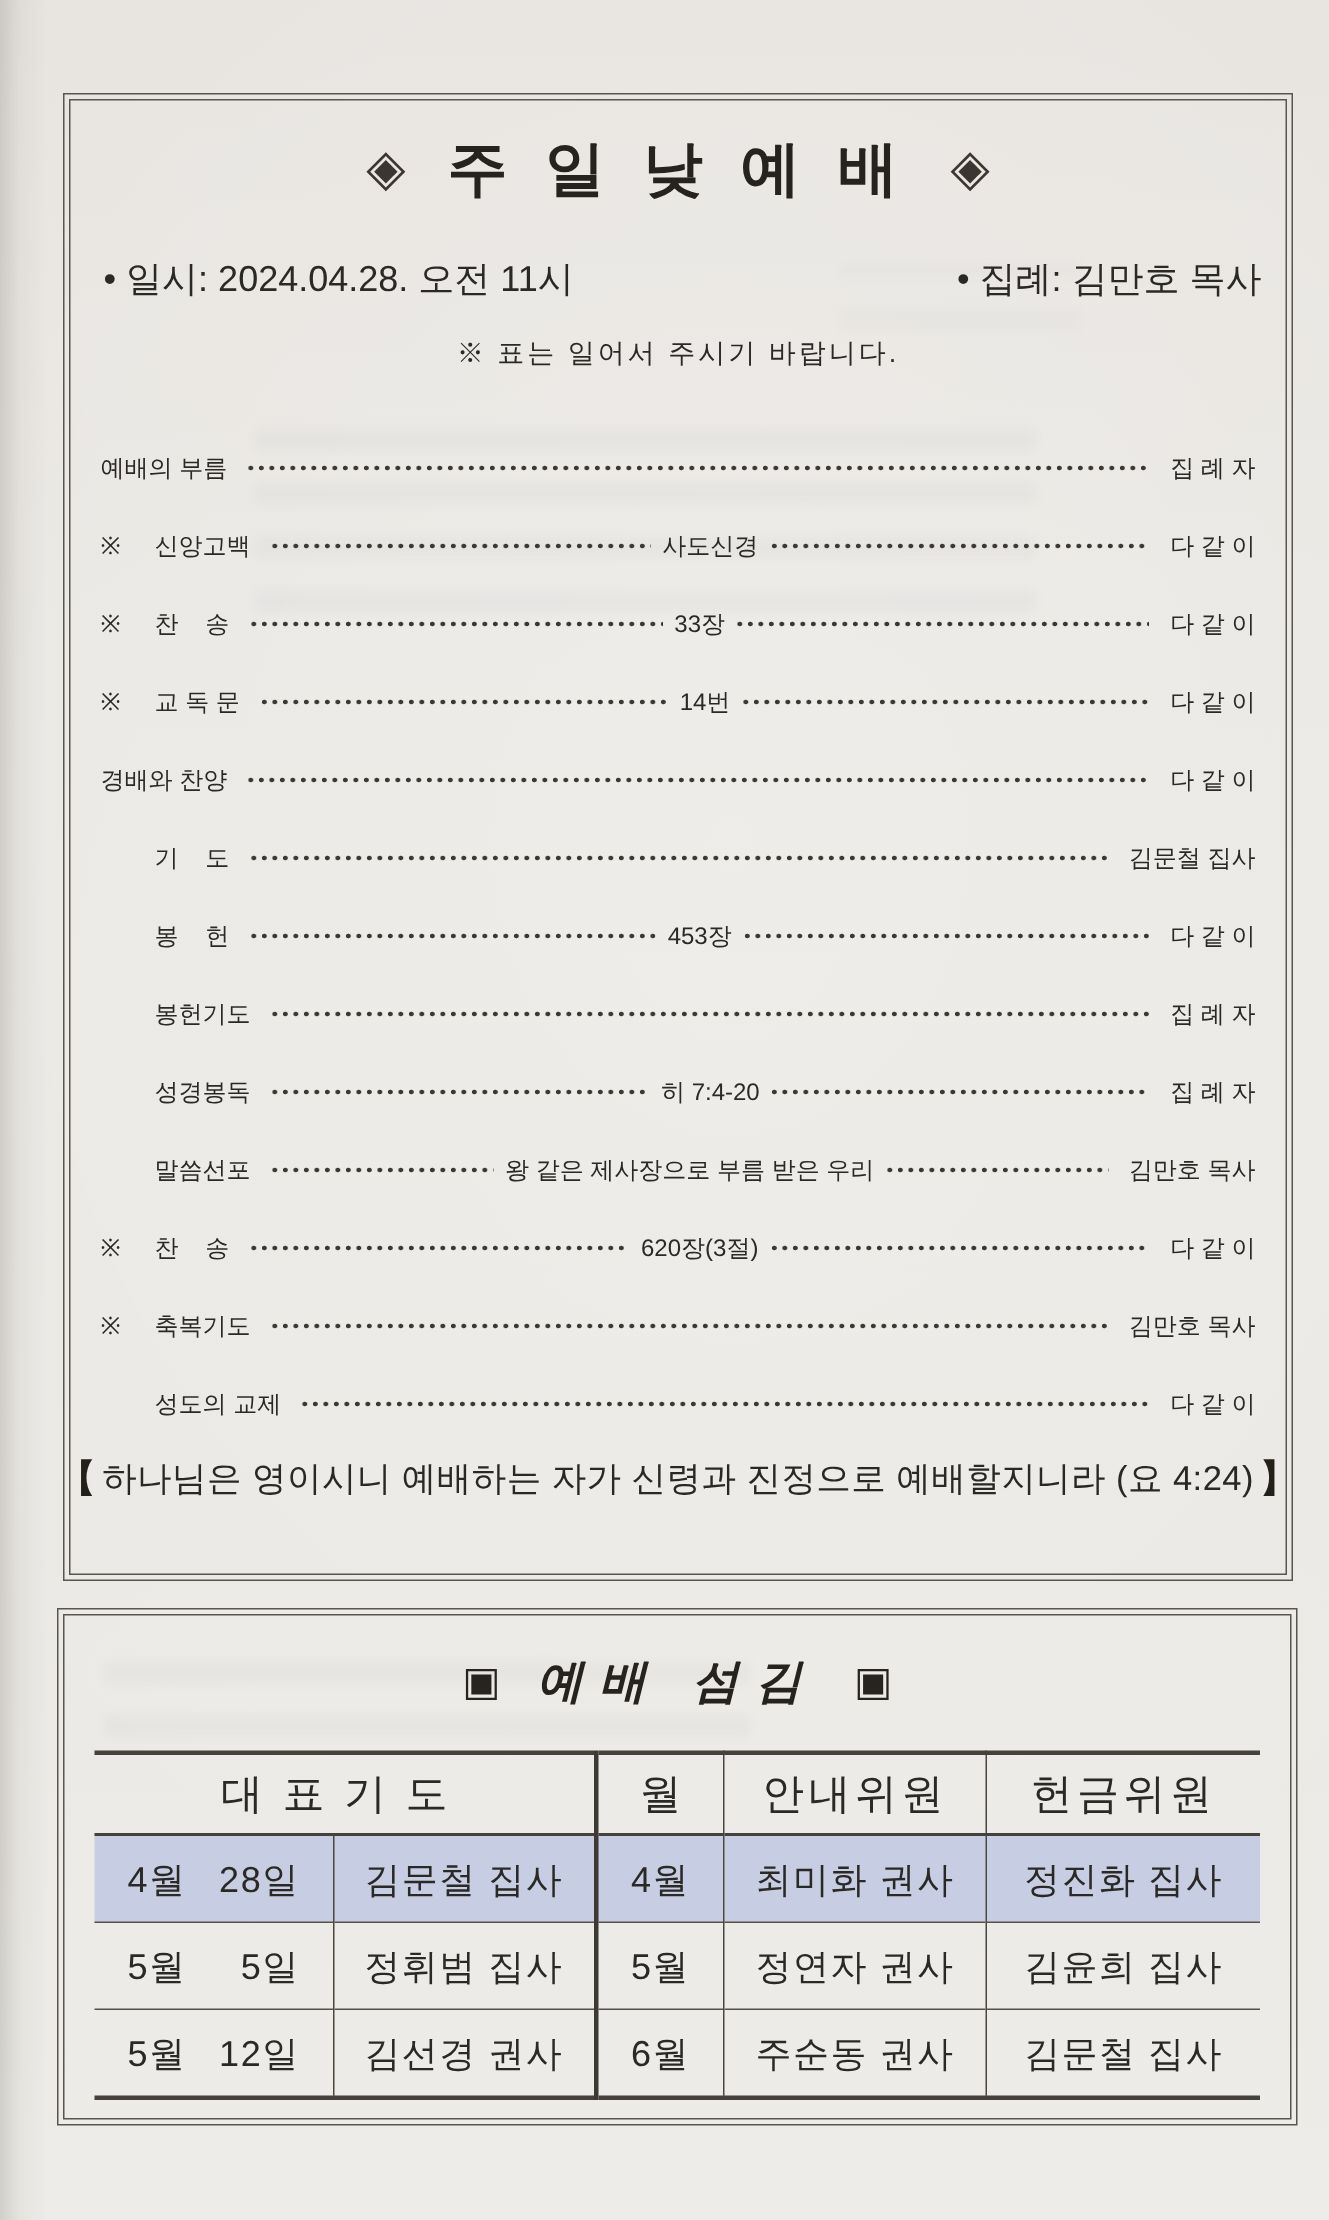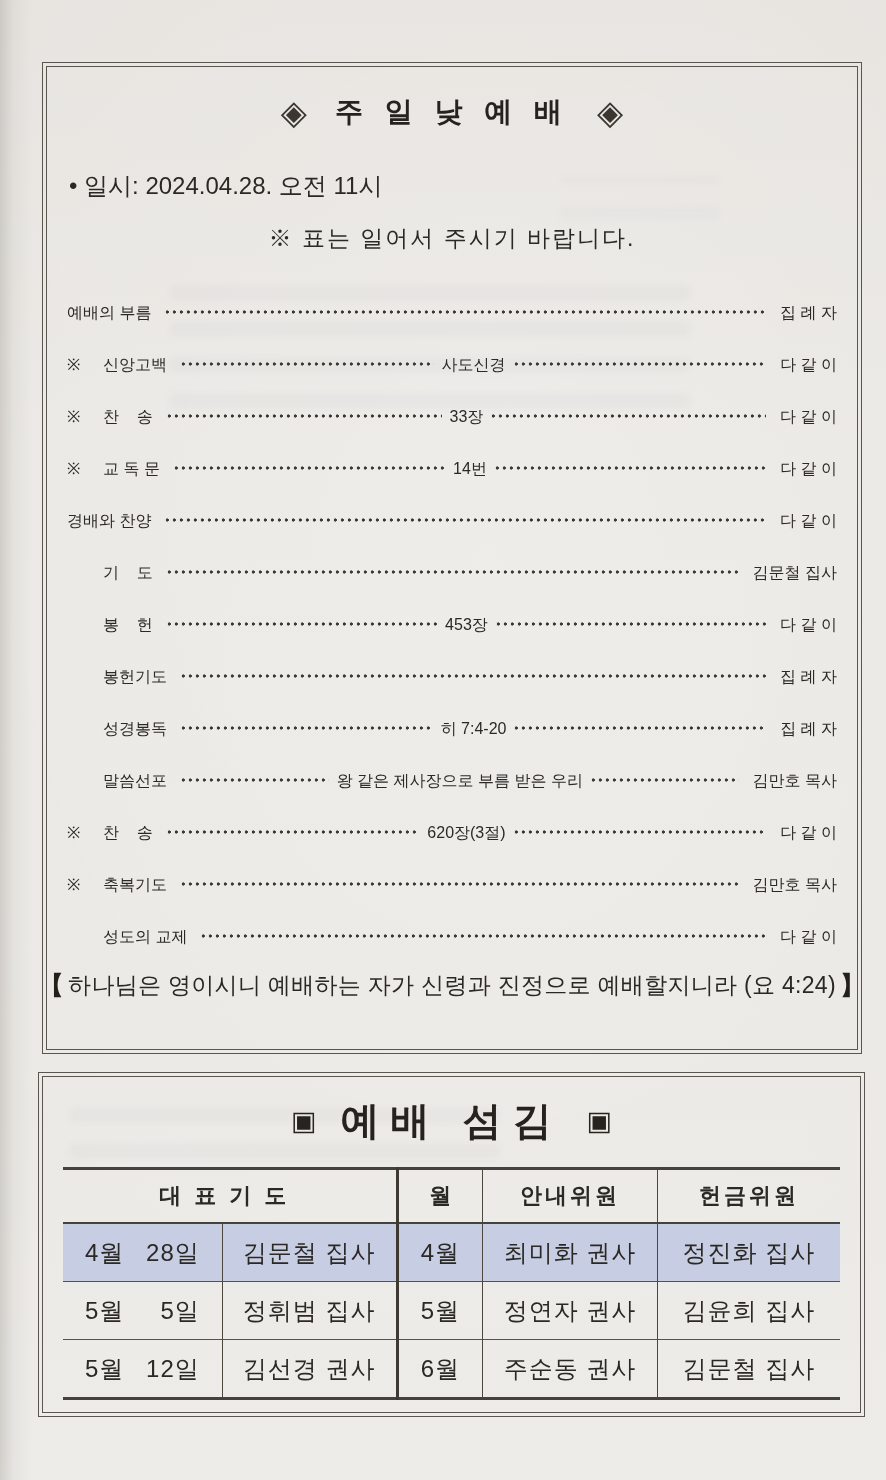--- a/index.html
+++ b/index.html
@@ -21,54 +21,54 @@
   .bleed.b2{left:70px;top:1086px;width:430px;height:72px;}
   .bleed.b3{left:560px;top:176px;width:160px;height:44px;opacity:.35;}
 
   .panel{position:absolute;box-sizing:border-box;border:1.6px solid #59554f;padding:3px;}
   .panel-core{box-sizing:border-box;border:1.2px solid #59554f;width:100%;height:100%;}
   .panel1{left:42px;top:62px;width:820px;height:992px;}
   .panel2{left:38px;top:1072px;width:827px;height:345px;}
 
   
   .title-row{display:flex;justify-content:center;align-items:center;gap:28px;margin-top:16px;height:58px;}
-  .main-title{font-size:28px;font-weight:bold;color:#26231f;letter-spacing:7px;white-space:pre;}
+  .main-title{font-size:40px;font-weight:bold;color:#26231f;letter-spacing:7px;white-space:pre;}
   .diamond{font-size:34px;line-height:1;color:#3b362f;}
 
   .info-row{display:flex;justify-content:space-between;padding:0 16px 0 22px;margin-top:30px;
     font-size:24px;color:#2b2926;height:30px;align-items:center;}
   .info-item{white-space:pre;}
 
-  .stand-note{text-align:center;font-size:23px;letter-spacing:2px;margin-top:22px;color:#2b2926;height:30px;}
+  .stand-note{text-align:center;font-size:18px;letter-spacing:2px;margin-top:22px;color:#2b2926;height:30px;}
 
   .order{padding:0 20px;margin-top:16px;}
   .order-row{display:flex;align-items:flex-end;height:52px;font-size:16px;color:#2b2926;}
   .order-row span{line-height:1.08;}
   .o-star{width:36px;white-space:pre;flex:0 0 auto;}
   .o-label{white-space:pre;margin-right:8px;flex:0 0 auto;}
   .o-dots{flex:1 1 0;height:4px;margin:0 6px 7px 6px;
     background-image:radial-gradient(circle at 2.2px 2px, #3b3833 1.35px, rgba(0,0,0,0) 1.8px);
     background-size:7px 4px;background-repeat:repeat-x;background-position:left bottom;}
   .o-center{white-space:pre;margin:0 2px;flex:0 0 auto;}
   .o-role{white-space:pre;margin-left:8px;flex:0 0 auto;text-align:center;}
 
   .verse{display:flex;justify-content:center;align-items:center;margin-top:24px;
     font-size:23px;color:#2a2825;letter-spacing:.3px;}
   .verse .bracket{font-size:25px;font-weight:bold;margin:0 4px;color:#232019;}
   .verse-text{white-space:pre;}
 
   
   .serving-title-row{display:flex;justify-content:center;align-items:center;gap:24px;margin-top:22px;height:44px;}
   .square{font-size:27px;line-height:1;color:#27241f;}
-  .serving-title{font-size:39px;font-weight:bold;letter-spacing:11px;color:#26231f;white-space:pre;}
+  .serving-title{font-size:31px;font-weight:bold;letter-spacing:11px;color:#26231f;white-space:pre;font-style:italic;}
 
   table.serving{width:calc(100% - 40px);margin:24px auto 0;border-collapse:collapse;table-layout:fixed;
     font-size:24px;color:#2b2926;
     border-top:3px solid #45413b;border-bottom:3px solid #45413b;}
-  table.serving thead th{border-bottom:2.6px solid #45413b;height:52px;font-weight:bold;font-size:22px;
+  table.serving thead th{border-bottom:2.6px solid #45413b;height:52px;font-weight:normal;font-size:28px;
     text-align:center;padding:0;}
   th.c-pray{letter-spacing:13px;}
   th.c-usher, th.c-offer{letter-spacing:3px;}
   table.serving tbody td{height:57px;padding:0;text-align:center;letter-spacing:1px;}
   table.serving tbody tr + tr td{border-top:1.4px solid #55514b;}
   .vl{border-left:1.6px solid #4b473f;}
   .vl-thick{border-left:3px solid #3e3a33;}
   tr.hl td{background:#c7cde2;}
   .cell-date{display:flex;justify-content:space-between;align-items:center;padding:0 22px;height:100%;}
 </style>
@@ -84,20 +84,21 @@
     <div class="panel-core">
 
       <div class="title-row">
         <span class="diamond">◈</span>
         <span class="main-title">주 일 낮 예 배</span>
         <span class="diamond">◈</span>
       </div>
 
       <div class="info-row">
         <span class="info-item">• 일시: 2024.04.28. 오전 11시</span>
+        <span class="info-item">• 집례: 김만호 목사</span>
       </div>
 
       <div class="stand-note">※ 표는 일어서 주시기 바랍니다.</div>
 
       <div class="order">
           <div class="order-row">
             <span class="o-label">예배의 부름</span>
             <span class="o-dots"></span>
             <span class="o-role">집 례 자</span>
           </div>

